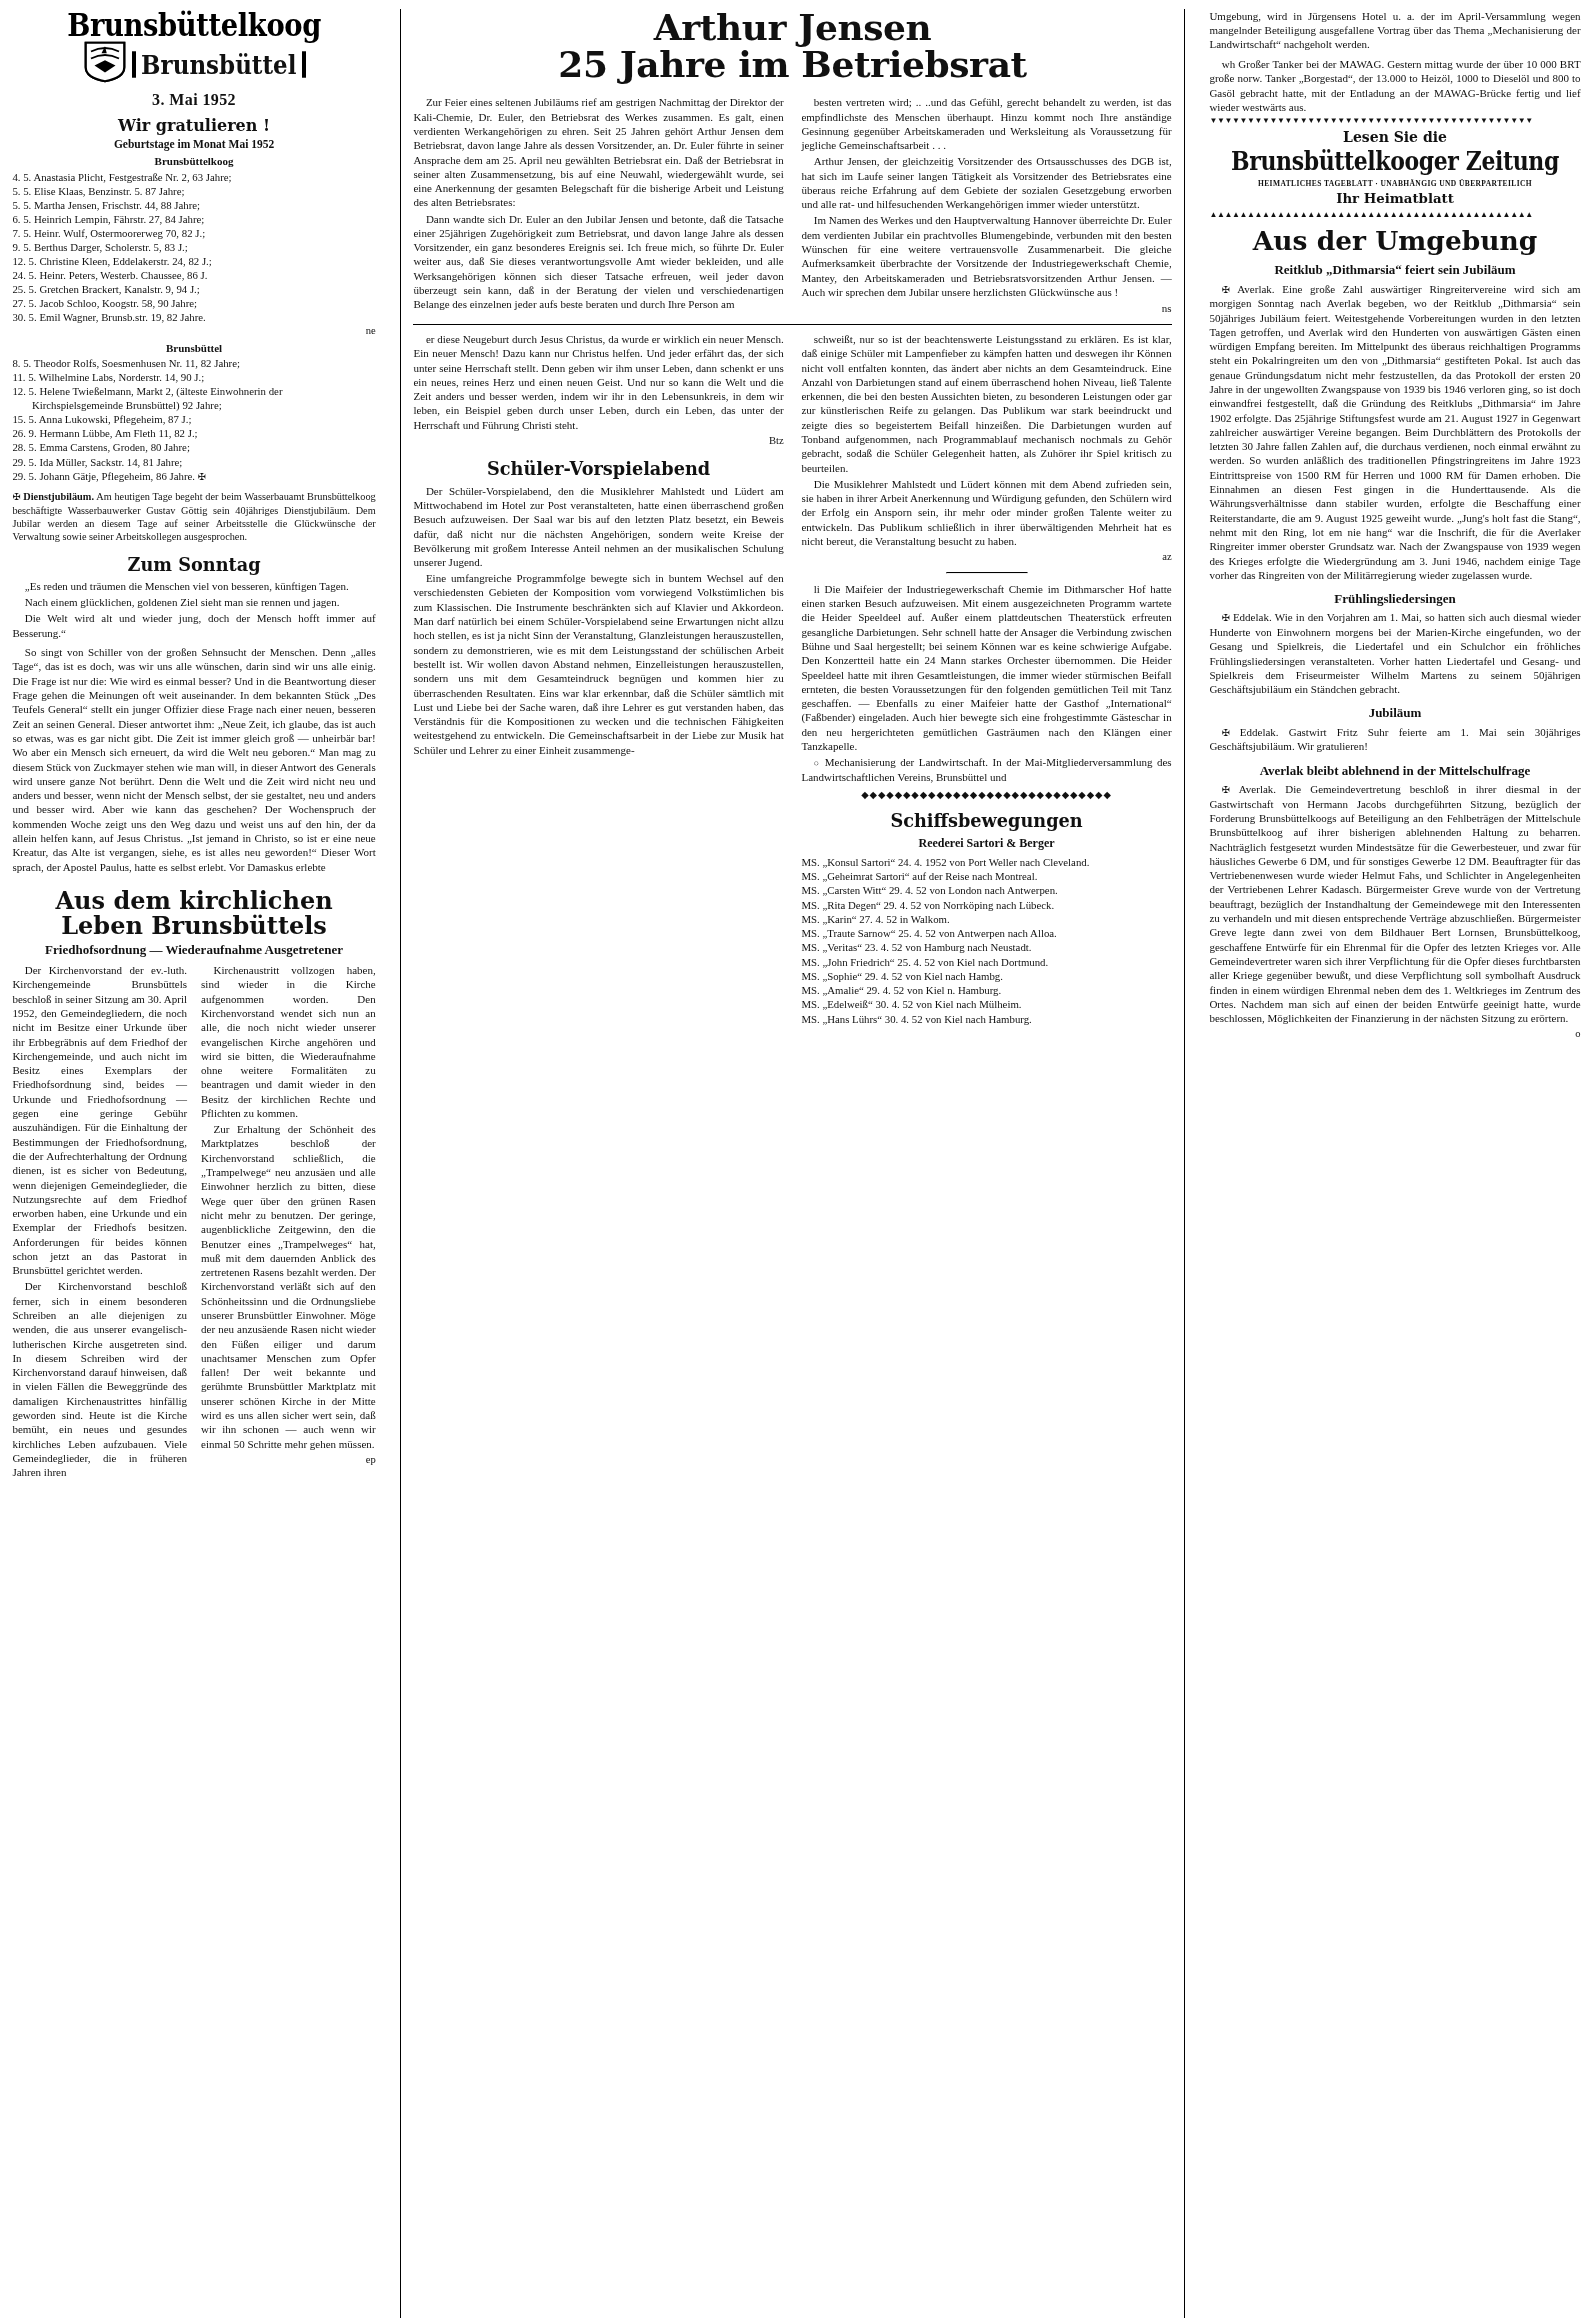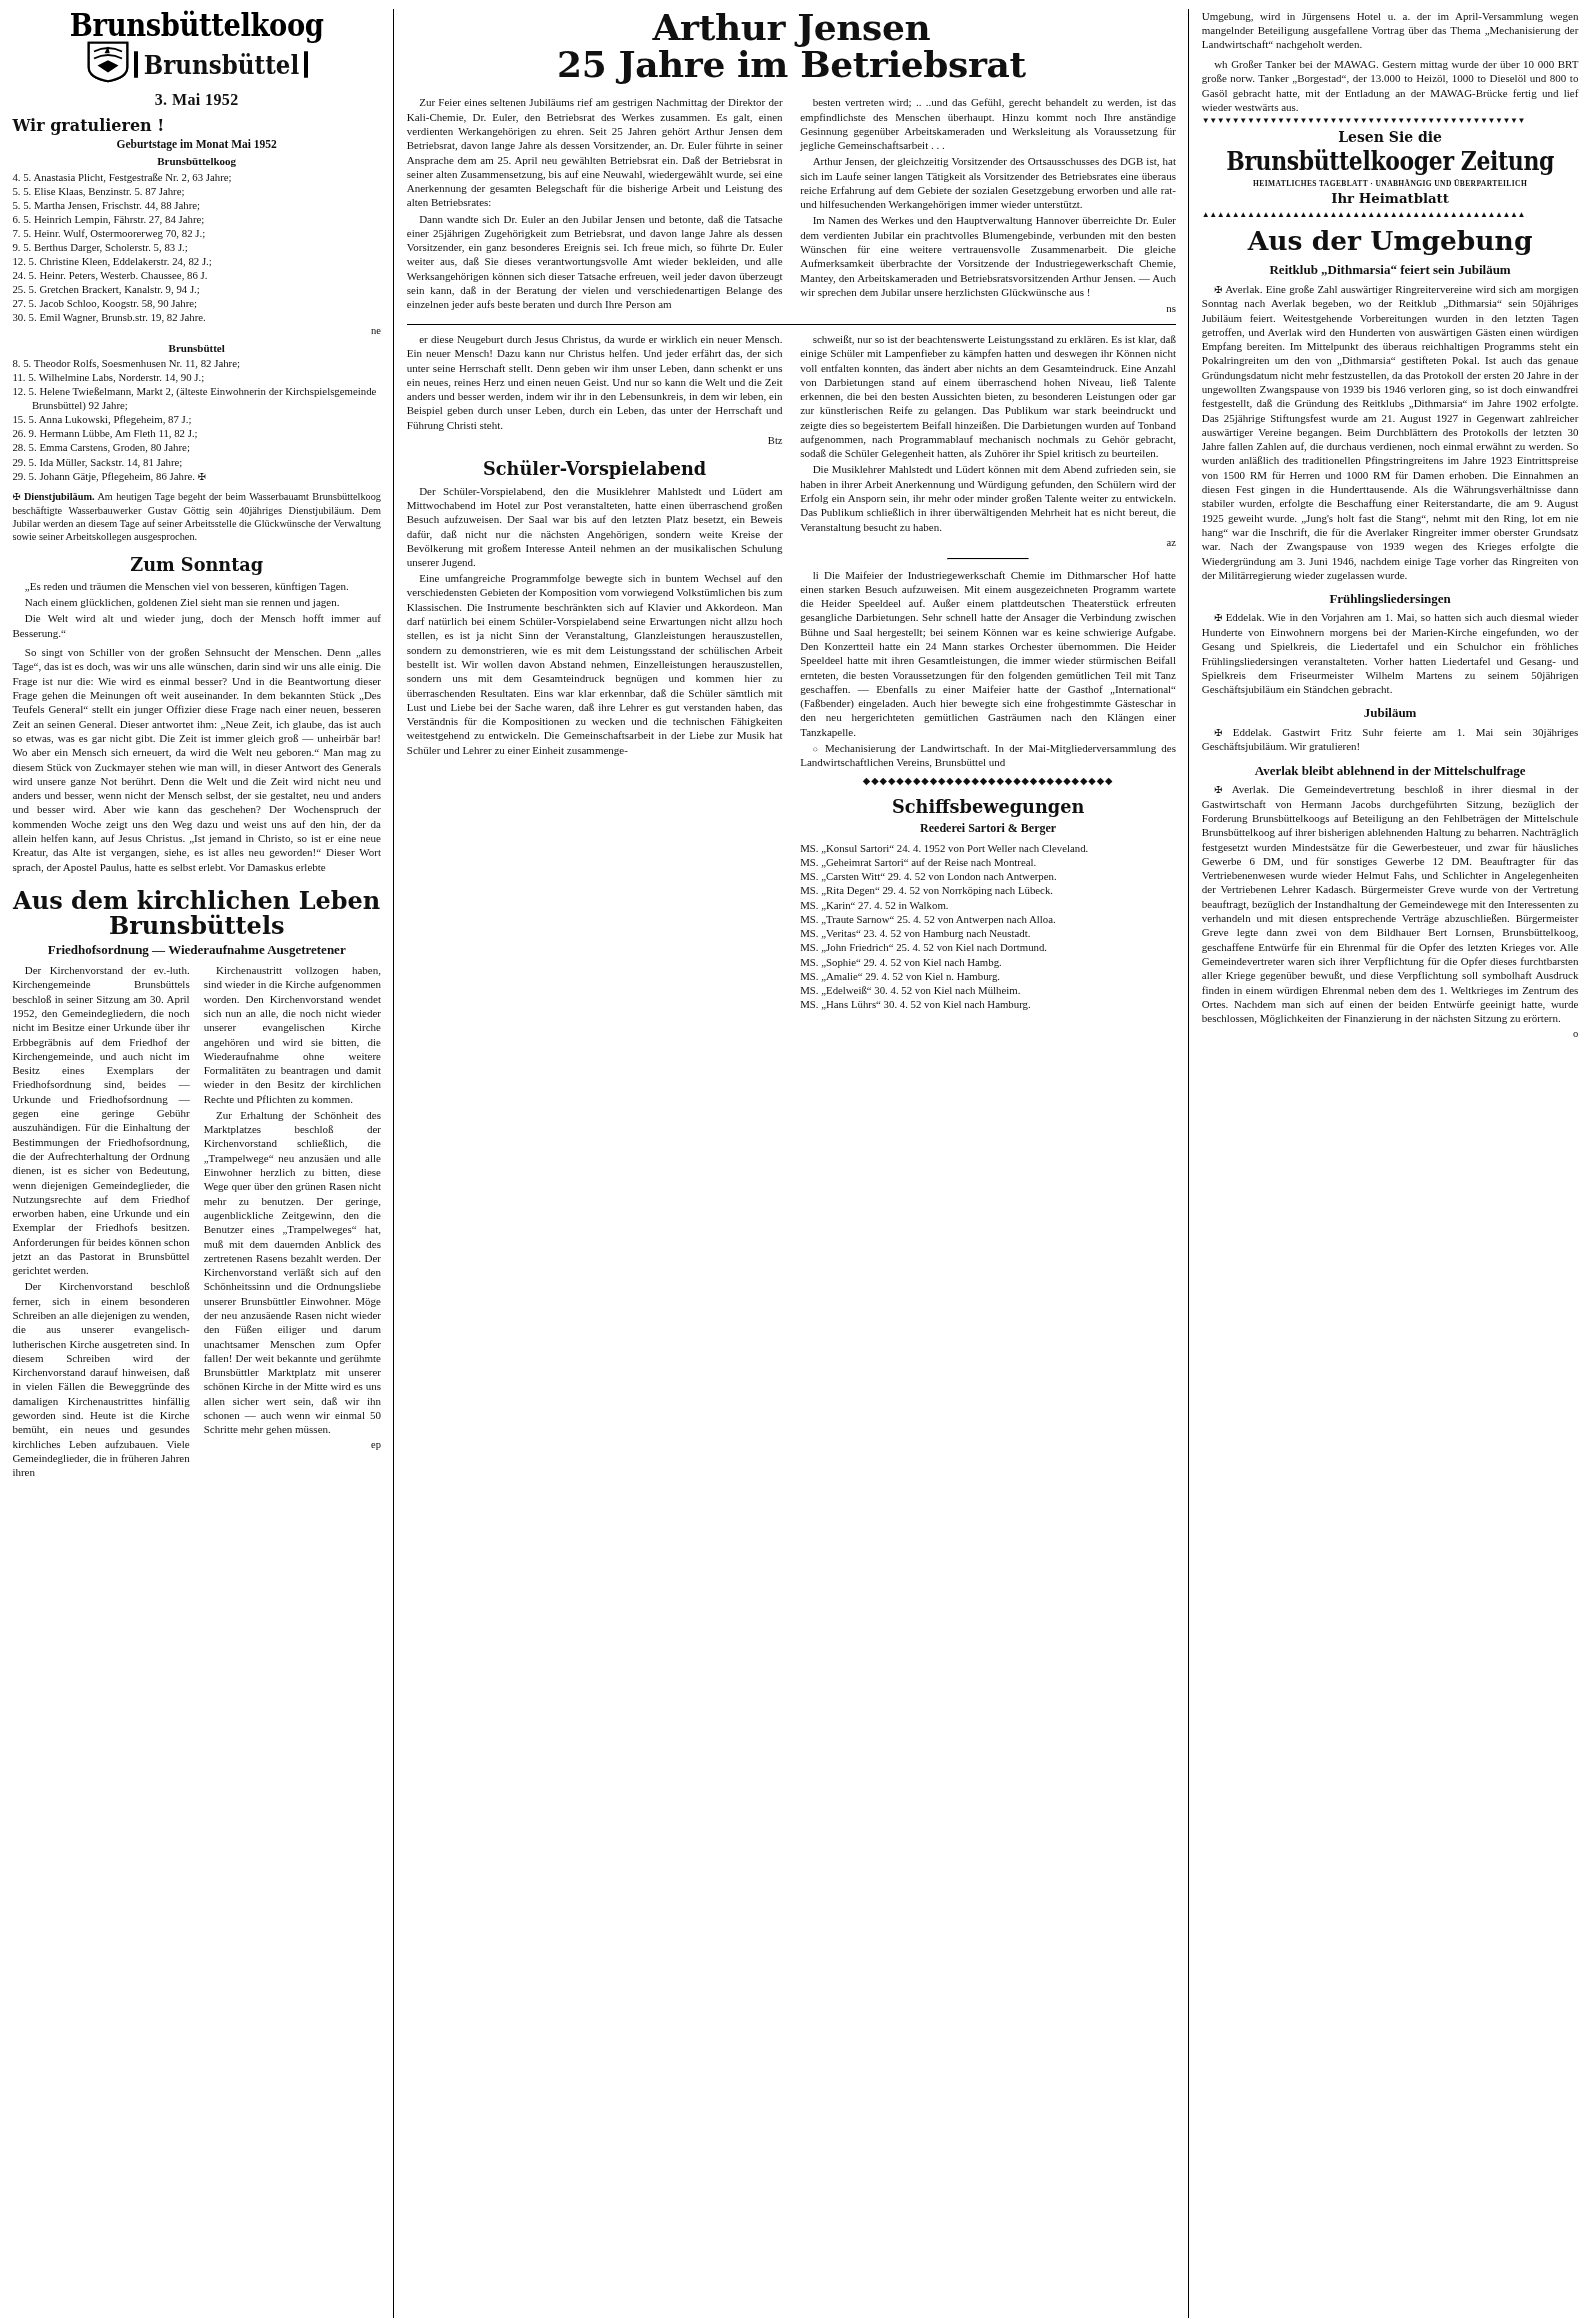--- a/index.html
+++ b/index.html
@@ -14,21 +14,21 @@
     color: #111;
     position: relative;
     overflow: hidden;
   }
   .page {
     width: 1593px;
     height: 2319px;
     padding: 8.8px 12.4px 0 12.4px;
     box-sizing: border-box;
     display: flex;
-    gap: 0;
+    gap: 12px;
   }
   .col {
     box-sizing: border-box;
   }
   .col-left  { width: 381px; padding-right: 12.4px; }
   .col-mid   { width: 796px; padding: 0 12.4px; border-left: 0.9px solid #000; border-right: 0.9px solid #000;}
   .col-right { width: 389px; padding-left: 12.4px; }
 
   
   p {
@@ -132,20 +132,21 @@
     text-align: center;
     font-size: 9.7px;
     letter-spacing: 0.9px;
     margin: 5.3px 0;
     overflow: hidden;
     white-space: nowrap;
   }
 
   
   .sect-title {
+    text-align: center;
     font-weight: bold;
     font-size: 16px;
     margin: 7px 0 3.5px;
     font-family: "DejaVu Serif", serif;
   }
   .sub-center {
     text-align: center;
     font-weight: bold;
     font-size: 11.5px;
     margin: 3.5px 0 3.5px;

